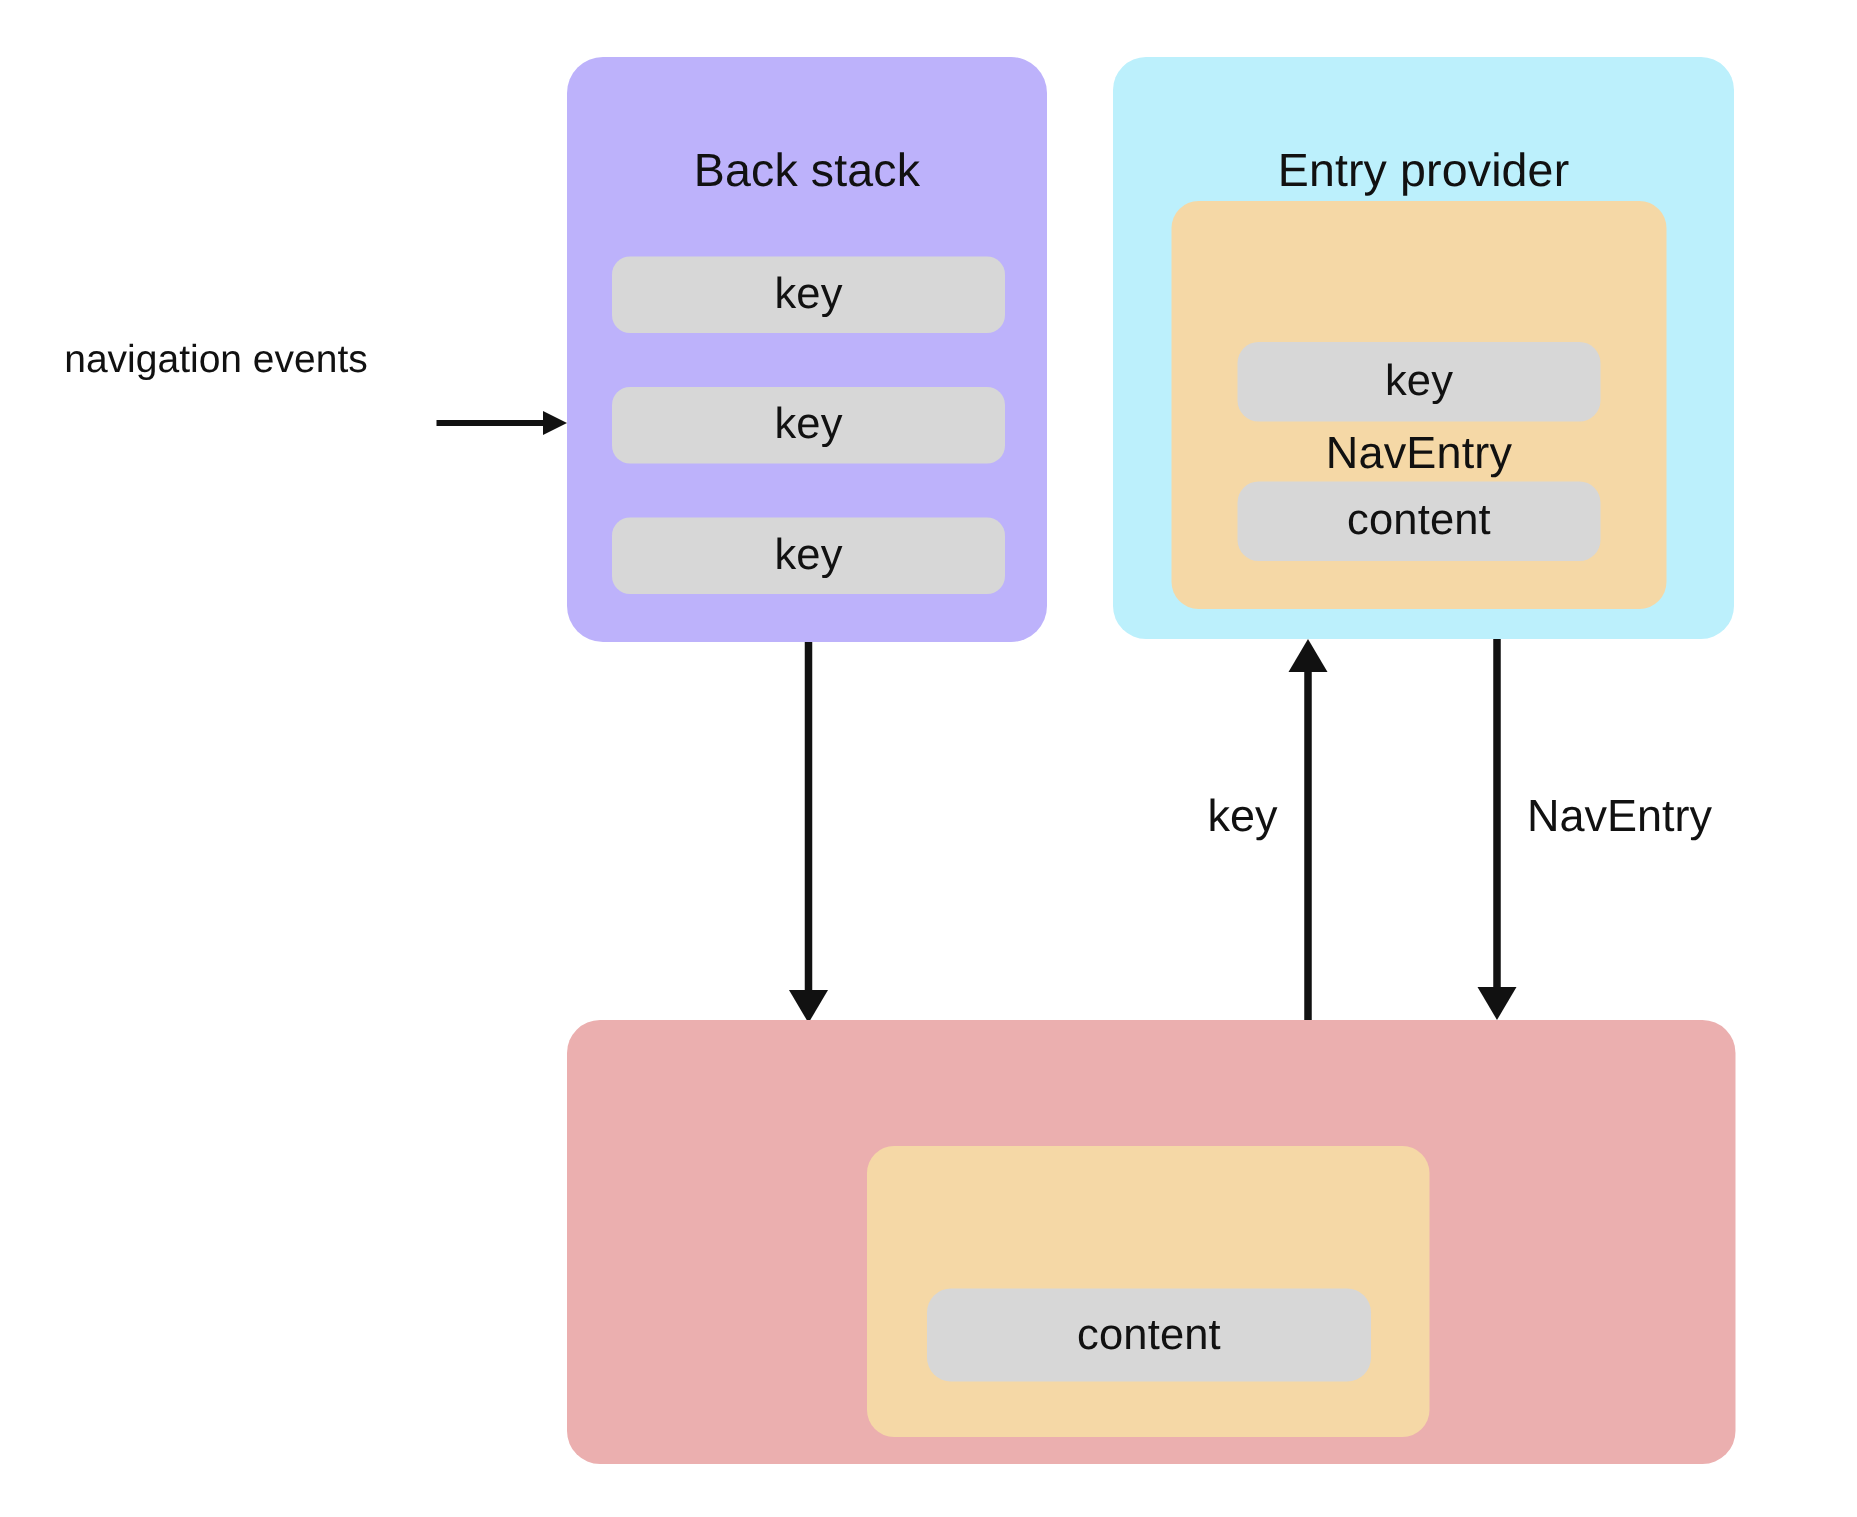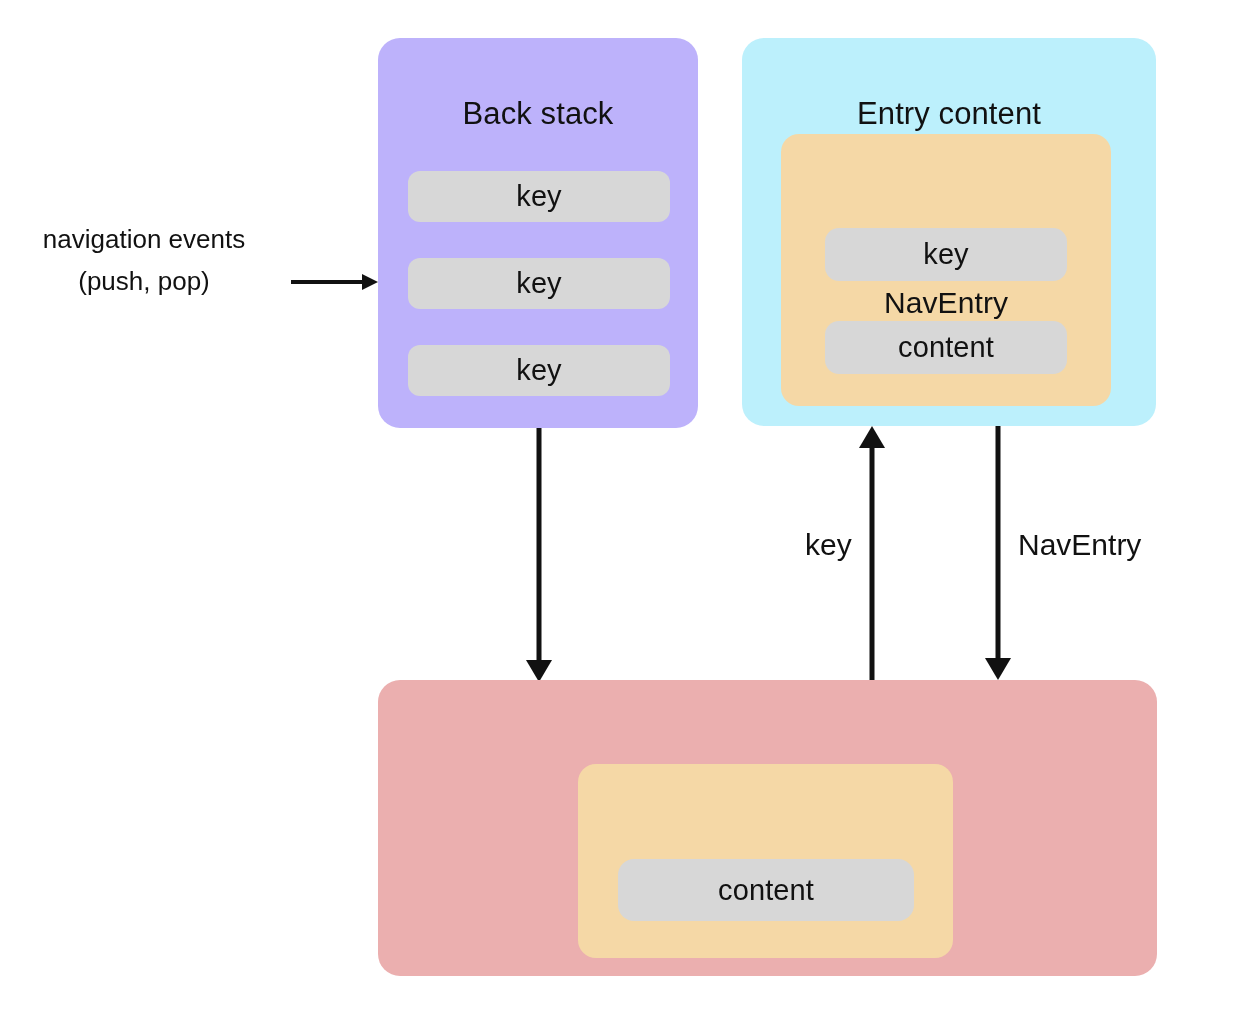--- a/index.html
+++ b/index.html
@@ -51,20 +51,21 @@
     box-sizing: border-box;
   }
 
   
   #backstack-box {
     left: 378px;
     top: 38px;
     width: 320px;
     height: 390px;
     background: #bdb2fb;
+    border-radius: 24px;
   }
   #backstack-title { top: 58px; }
 
   .backstack-chip {
     left: 408px;
     width: 262px;
     height: 51px;
   }
   #backstack-chip-0 { top: 171px; }
   #backstack-chip-1 { top: 258px; }
@@ -182,32 +183,31 @@
     </g>
 
     <g>
       <line x1="998" y1="426" x2="998" y2="662" stroke="#111111" stroke-width="5"></line>
       <path d="M 998 680 L 985 658 L 1011 658 Z" fill="#111111"></path>
     </g>
   </svg>
 
   <div id="nav-events-label">
     <div>navigation events</div>
-    <div>(push, pop)</div>
   </div>
 
   <div class="box group-box" id="backstack-box">
     <div class="group-title" id="backstack-title">Back stack</div>
   </div>
   <div class="chip backstack-chip" id="backstack-chip-0">key</div>
   <div class="chip backstack-chip" id="backstack-chip-1">key</div>
   <div class="chip backstack-chip" id="backstack-chip-2">key</div>
 
   <div class="box group-box" id="entryprovider-box">
-    <div class="group-title" id="entryprovider-title">Entry content</div>
+    <div class="group-title" id="entryprovider-title">Entry provider</div>
   </div>
   <div class="box" id="ep-naventry-box">
     <div class="group-title" id="ep-naventry-title">NavEntry</div>
   </div>
   <div class="chip ep-chip" id="ep-chip-key">key</div>
   <div class="chip ep-chip" id="ep-chip-content">content</div>
 
   <div class="arrow-label" id="label-key-arrow">key</div>
   <div class="arrow-label" id="label-naventry-arrow">NavEntry</div>
 

